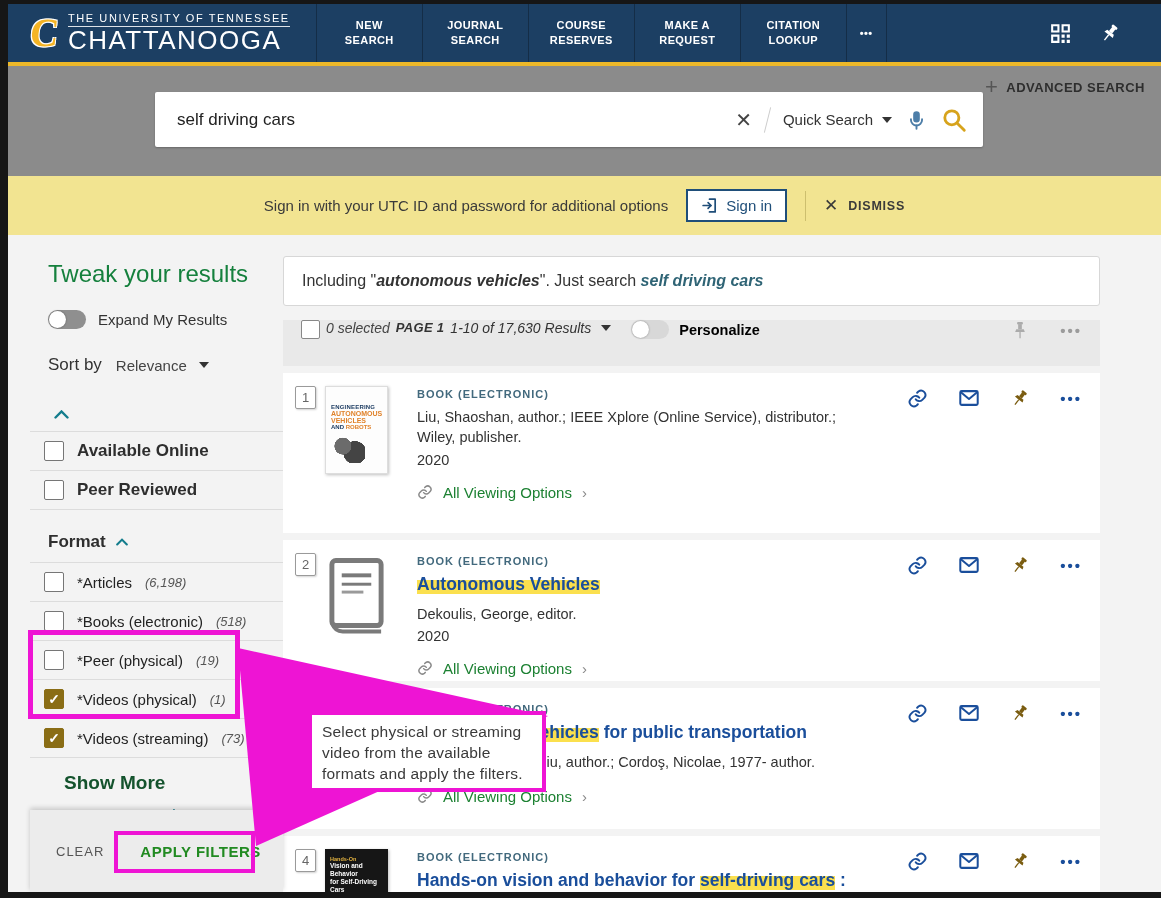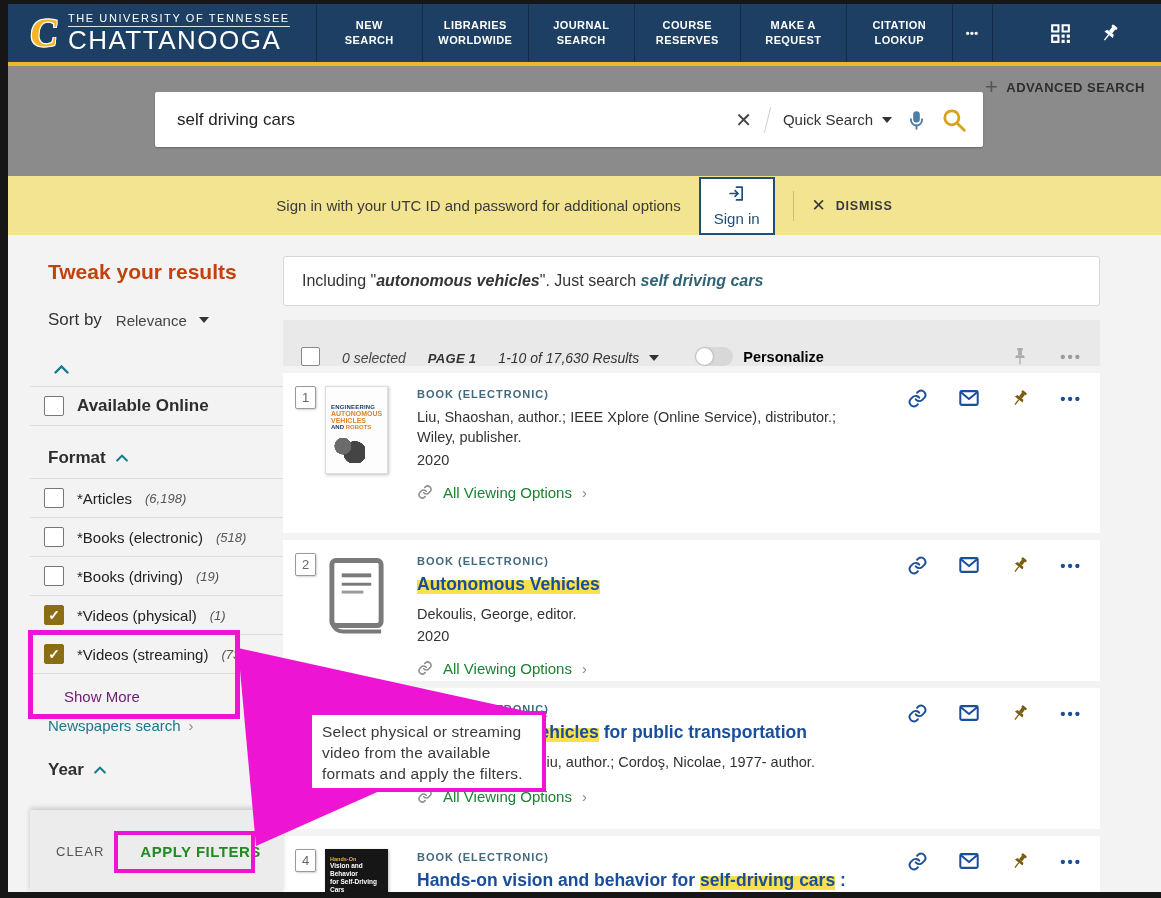--- a/index.html
+++ b/index.html
@@ -38,58 +38,58 @@
   #search-right{display:flex;align-items:center;gap:15px;}
   #clear-x{font-size:20px;color:#444;cursor:pointer;line-height:1;}
   .slash{width:1px;height:26px;background:#ccc;transform:rotate(14deg);}
   #scope{display:flex;align-items:center;gap:9px;font-size:15px;color:#333;cursor:pointer;white-space:nowrap;}
   .caret-down{width:0;height:0;border-left:5px solid transparent;border-right:5px solid transparent;border-top:6px solid #333;}
 
   
   #banner{position:absolute;left:8px;top:176px;right:0;height:59px;background:#f2e491;display:flex;align-items:center;justify-content:center;gap:18px;z-index:4;}
   #banner-msg{font-size:15px;color:#3a3a3a;}
   #signin-btn{display:flex;align-items:center;gap:8px;background:#fff;border:2px solid #1f4e79;color:#1f4e79;
-     font-size:15px;padding:6px 13px;cursor:pointer;flex-direction:column;}
+     font-size:15px;padding:6px 13px;cursor:pointer;}
   .banner-divider{width:1px;height:30px;background:#cdbf6e;}
   #dismiss{display:flex;align-items:center;gap:9px;font-size:12.5px;font-weight:bold;letter-spacing:.8px;color:#3a3a3a;cursor:pointer;}
   #dismiss .x{font-size:17px;font-weight:normal;}
 
   
   #sidebar{position:absolute;left:30px;top:256px;width:253px;z-index:3;}
-  #tweak-title{font-size:21px;color:#c2410c;font-weight:700;margin:4px 0 0 18px;}
+  #tweak-title{font-size:24px;color:#15803d;font-weight:400;margin:4px 0 0 18px;}
   .toggle{width:38px;height:19px;border-radius:10px;background:#8f8f8f;position:relative;flex:none;cursor:pointer;}
   .toggle .knob{position:absolute;left:1px;top:1px;width:17px;height:17px;border-radius:50%;background:#fff;box-shadow:0 0 2px rgba(0,0,0,.4);}
   #expand-row{display:flex;align-items:center;gap:12px;margin:22px 0 0 18px;font-size:15px;color:#333;}
   #sort-row{display:flex;align-items:center;gap:14px;margin:26px 0 0 18px;}
   #sort-label{font-size:17px;font-weight:normal;color:#333;}
   #sort-value{font-size:15px;color:#444;display:flex;align-items:center;gap:12px;cursor:pointer;}
   #collapse-chevron{margin:30px 0 8px 24px;cursor:pointer;}
   .side-divider{height:1px;background:#dcdcdc;}
   .facet-row{display:flex;align-items:center;gap:13px;height:38px;padding-left:14px;cursor:pointer;background:transparent;}
   .cb{width:20px;height:20px;background:#fff;border:1px solid #767676;border-radius:2px;flex:none;display:flex;align-items:center;justify-content:center;font-size:14px;color:#fff;}
   .cb.checked{background:#8a6d15;border-color:#8a6d15;font-weight:bold;}
   .top-facet-label{font-size:17px;font-weight:bold;color:#2e2e2e;}
   .fmt-label{font-size:15px;color:#222;}
   .fmt-count{font-size:13px;font-style:italic;color:#555;}
   .section-head{display:flex;align-items:center;gap:10px;font-size:17px;font-weight:bold;color:#2e2e2e;margin:22px 0 10px 18px;}
-  #show-more{font-size:15px;font-weight:normal;color:#701a75;margin:14px 0 0 34px;cursor:pointer;}
+  #show-more{font-size:19px;font-weight:bold;color:#14532d;margin:14px 0 0 34px;cursor:pointer;}
   #newspapers{font-size:15px;color:#17798a;margin:12px 0 0 18px;cursor:pointer;display:flex;gap:8px;align-items:center;}
   .lt-chev{color:#8a8a8a;font-size:15px;}
   #year-head{margin-top:26px;}
   #filter-panel{position:absolute;left:30px;top:810px;width:253px;height:82px;background:#ececec;
      box-shadow:0 -2px 5px rgba(0,0,0,.18);display:flex;align-items:center;gap:36px;padding-left:26px;z-index:3;}
   #clear-btn{font-size:13px;color:#555;letter-spacing:1px;cursor:pointer;}
   #apply-btn{font-size:15px;font-weight:bold;color:#218a21;letter-spacing:.5px;cursor:pointer;}
 
   
   #results{position:absolute;left:283px;top:256px;width:817px;z-index:2;}
   #including-box{background:#fff;border:1px solid #d7d7d7;border-radius:3px;height:50px;display:flex;align-items:center;padding-left:18px;font-size:16px;color:#333;}
   #including-box .em{font-weight:bold;font-style:italic;}
   #including-box .q{font-weight:bold;font-style:italic;color:#2f6475;}
-  #toolbar{margin-top:14px;background:#e9e9e9;height:46px;display:flex;align-items:flex-end;padding:0 18px;gap:22px;}
+  #toolbar{margin-top:14px;background:#e9e9e9;height:46px;display:flex;align-items:flex-start;padding:0 18px;gap:6px;}
   .cb-small{width:19px;height:19px;background:#fff;border:1px solid #888;border-radius:2px;flex:none;cursor:pointer;}
   #sel-count{font-style:italic;font-size:14px;color:#444;}
   #page-label{font-style:italic;font-size:13px;font-weight:bold;color:#333;letter-spacing:.3px;}
   #result-count{font-style:italic;font-size:14px;color:#333;display:flex;align-items:center;gap:10px;cursor:pointer;}
   #personalize{display:flex;align-items:center;gap:10px;margin-left:14px;cursor:pointer;}
   #personalize .toggle{background:#d8d8d8;}
   #personalize-label{font-size:14.5px;font-weight:bold;color:#000000;}
   #toolbar-right{margin-left:auto;display:flex;align-items:center;gap:30px;color:#ababab;}
   #toolbar-dots{font-size:15px;color:#9b9b9b;letter-spacing:2px;font-weight:bold;cursor:pointer;}
 
@@ -148,23 +148,20 @@
       <span id="logo-text">
         <div id="logo-line1">THE UNIVERSITY OF TENNESSEE</div>
         <div id="logo-line2">CHATTANOOGA</div>
       </span>
     </div>
     <div id="nav">
   <div class="nav-item">
           <span>NEW SEARCH</span>
         </div>
 
-  <div class="nav-item">
-          <span>LIBRARIES WORLDWIDE</span>
-        </div>
 
   <div class="nav-item">
           <span>JOURNAL SEARCH</span>
         </div>
 
   <div class="nav-item">
           <span>COURSE RESERVES</span>
         </div>
 
   <div class="nav-item">
@@ -244,20 +241,26 @@
     </button>
     <span class="banner-divider"></span>
     <span id="dismiss">
       <span class="x">✕</span>
       <span>DISMISS</span>
     </span>
   </div>
 
   <div id="sidebar">
     <div id="tweak-title">Tweak your results</div>
+    <div id="expand-row">
+      <span class="toggle">
+          <span class="knob"></span>
+        </span>
+      <span>Expand My Results</span>
+    </div>
     <div id="sort-row">
       <span id="sort-label">Sort by</span>
       <span id="sort-value">
         <span>Relevance</span>
         <span class="caret-down"></span>
       </span>
     </div>
     <div id="collapse-chevron">
       <svg width="15" height="9" viewBox="0 0 15 9" fill="none" stroke="#137c8c" stroke-width="2.4" stroke-linecap="round">
           <polyline points="1.5,7.5 7.5,1.5 13.5,7.5"></polyline>
@@ -266,20 +269,27 @@
     <div class="side-divider"></div>
     <div id="top-facets">
   <div>
     <div class="facet-row">
       <span class="cb"></span>
       <span class="top-facet-label">Available Online</span>
     </div>
     <div class="side-divider"></div>
   </div>
 
+  <div>
+    <div class="facet-row">
+      <span class="cb"></span>
+      <span class="top-facet-label">Peer Reviewed</span>
+    </div>
+    <div class="side-divider"></div>
+  </div>
 </div>
     <div class="section-head">
       <span>Format</span>
       <svg width="12" height="8" viewBox="0 0 15 9" fill="none" stroke="#137c8c" stroke-width="2.6" stroke-linecap="round">
           <polyline points="1.5,7.5 7.5,1.5 13.5,7.5"></polyline>
         </svg>
     </div>
     <div class="side-divider"></div>
     <div id="format-options">
   <div>
@@ -296,21 +306,21 @@
       <span class="cb"></span>
       <span class="fmt-label">*Books (electronic)</span>
       <span class="fmt-count">(518)</span>
     </div>
     <div class="side-divider"></div>
   </div>
 
   <div>
     <div class="facet-row">
       <span class="cb"></span>
-      <span class="fmt-label">*Books (driving)</span>
+      <span class="fmt-label">*Peer (physical)</span>
       <span class="fmt-count">(19)</span>
     </div>
     <div class="side-divider"></div>
   </div>
 
   <div>
     <div class="facet-row">
       <span class="cb checked">✓</span>
       <span class="fmt-label">*Videos (physical)</span>
       <span class="fmt-count">(1)</span>

